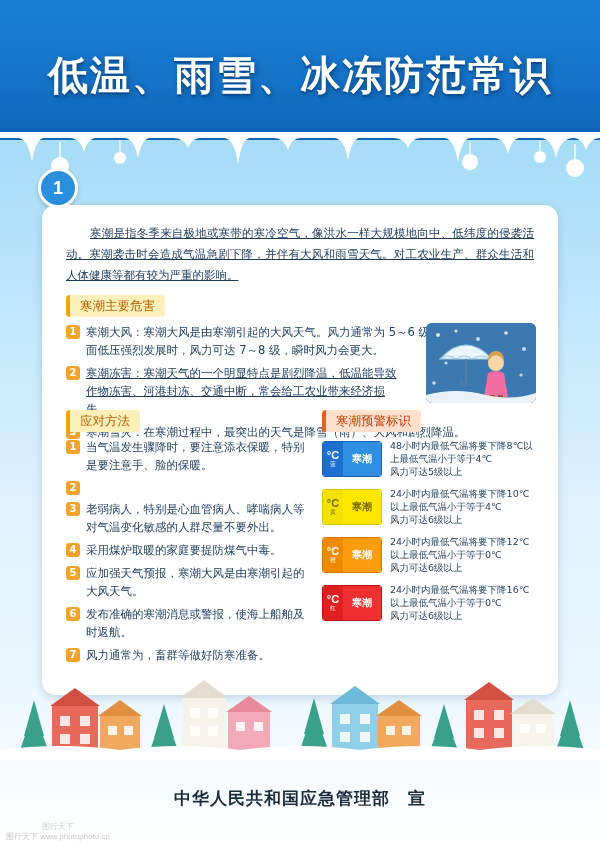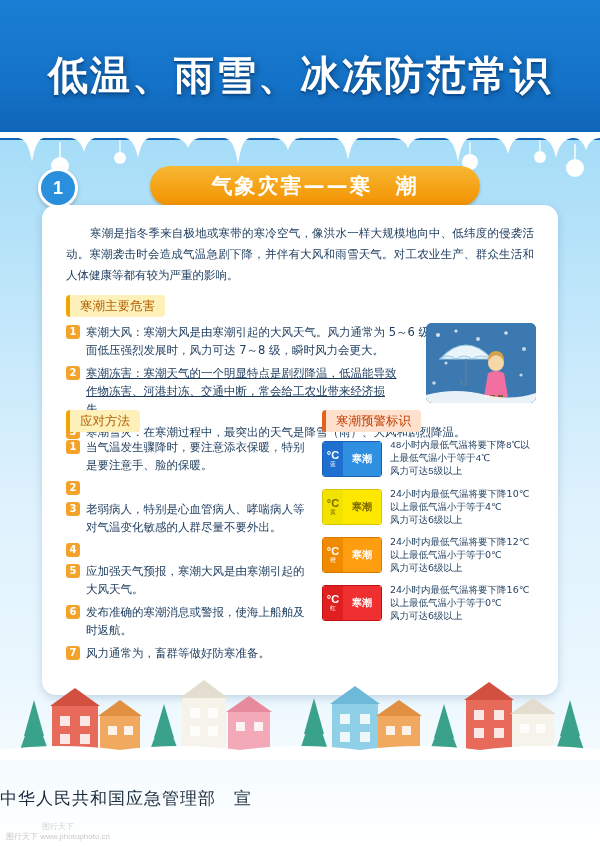--- a/index.html
+++ b/index.html
@@ -45,20 +45,21 @@
   
   .card{
     position:absolute;left:42px;top:205px;width:516px;height:490px;
     background:#ffffff;border-radius:14px;box-shadow:0 3px 10px rgba(0,60,120,.18);
     padding:0;
   }
   .para{
     position:absolute;left:24px;top:18px;width:468px;
     font-size:11.5px;line-height:21px;color:#1b3a5c;text-align:justify;text-indent:24px;
     font-family:"DejaVu Sans",sans-serif;
+    text-decoration:underline;
   }
   .subhead{
     position:absolute;height:22px;padding:0 10px;border-radius:4px;
     background:#fdf0b9;border-left:4px solid #f0a500;
     color:#b35c00;font-size:12.5px;font-weight:normal;
     display:flex;align-items:center;
     font-family:"DejaVu Sans",sans-serif;
   }
   .sub-hazard{left:24px;top:90px;}
   .sub-method{left:24px;top:205px;}
@@ -88,22 +89,22 @@
   .sign .lft{width:20px;display:flex;flex-direction:column;align-items:center;justify-content:center;color:#fff;}
   .sign .lft .deg{font-size:11px;font-weight:bold;line-height:11px;}
   .sign .rgt{flex:1;display:flex;flex-direction:column;align-items:center;justify-content:center;color:#fff;}
   .sign .rgt .cn{font-size:10px;font-weight:bold;line-height:10px;}
   .sign .rgt .en{font-size:4.5px;letter-spacing:.4px;line-height:7px;}
   .sign .lvl{font-size:6px;line-height:7px;}
   .warn-txt{margin-left:8px;font-size:9.5px;line-height:13px;color:#1b3a5c;font-family:"DejaVu Sans",sans-serif;}
   
   .city{position:absolute;left:0;bottom:86px;width:600px;height:110px;}
   .footer-text{
-    position:absolute;left:0;bottom:36px;width:600px;
-    font-size:17px;font-weight:normal;color:#1b2b3c;letter-spacing:1px;
+    position:absolute;left:0;bottom:36px;width:600px;text-align:center;
+    font-size:17px;font-weight:bold;color:#1b2b3c;letter-spacing:1px;
     font-family:"DejaVu Sans",sans-serif;
   }
   .watermark{
     position:absolute;left:6px;bottom:4px;font-size:8px;color:#c9c9c9;
     font-family:Liberation Sans, sans-serif;
   }
   .watermark2{position:absolute;left:6px;bottom:14px;font-size:8px;color:#d5d5d5;margin-left:36px;}
 </style>
 </head>
 <body>
@@ -137,21 +138,20 @@
       <circle cx="470" cy="30" r="8" fill="#ffffff"></circle>
       <line x1="470" y1="10" x2="470" y2="23" stroke="#ffffff" stroke-width="1.3"></line>
       <circle cx="540" cy="25" r="6" fill="#ffffff"></circle>
       <line x1="540" y1="8" x2="540" y2="20" stroke="#ffffff" stroke-width="1.2"></line>
       <circle cx="575" cy="36" r="9" fill="#ffffff"></circle>
       <line x1="575" y1="12" x2="575" y2="28" stroke="#ffffff" stroke-width="1.4"></line>
     </svg>
   </div>
 
   <div class="badge-num">1</div>
-  <div class="section-title">气象灾害——寒　潮</div>
 
   <div class="card">
 
     <div class="para">寒潮是指冬季来自极地或寒带的寒冷空气，像洪水一样大规模地向中、低纬度的侵袭活动。寒潮袭击时会造成气温急剧下降，并伴有大风和雨雪天气。对工农业生产、群众生活和人体健康等都有较为严重的影响。</div>
 
     <div class="subhead sub-hazard">寒潮主要危害</div>
     <div class="list hazard-list">
       <div class="li">
         <div class="n">1</div>
         <div class="t">寒潮大风：寒潮大风是由寒潮引起的大风天气。风力通常为 5～6 级，当冷空气强盛或地面低压强烈发展时，风力可达 7～8 级，瞬时风力会更大。</div>
@@ -201,20 +201,21 @@
       </div>
       <div class="li">
         <div class="n">2</div>
       </div>
       <div class="li">
         <div class="n">3</div>
         <div class="t">老弱病人，特别是心血管病人、哮喘病人等对气温变化敏感的人群尽量不要外出。</div>
       </div>
       <div class="li">
         <div class="n">4</div>
+        <div class="t">采用煤炉取暖的家庭要提防煤气中毒。</div>
       </div>
       <div class="li">
         <div class="n">5</div>
         <div class="t">应加强天气预报，寒潮大风是由寒潮引起的大风天气。</div>
       </div>
       <div class="li">
         <div class="n">6</div>
         <div class="t">发布准确的寒潮消息或警报，使海上船舶及时返航。</div>
       </div>
       <div class="li">
@@ -230,21 +231,21 @@
         <div class="sign" style="border-color:#1a5fb4;">
           <div class="lft" style="background:#1f6fd0;">
             <div class="deg">°C</div>
             <div class="lvl">蓝</div>
           </div>
           <div class="rgt" style="background:#2f8fe0;">
             <div class="cn">寒潮</div>
             <div class="en"></div>
           </div>
         </div>
-        <div class="warn-txt" style="white-space: pre-line; font-family: Liberation Mono, monospace;">48小时内最低气温将要下降8℃以上最低气温小于等于4℃
+        <div class="warn-txt" style="white-space: pre-line;">48小时内最低气温将要下降8℃以上最低气温小于等于4℃
 风力可达5级以上</div>
       </div>
 
       <div class="warn-row">
         <div class="sign" style="border-color:#d8c400;">
           <div class="lft" style="background:#f2e200;color:#7a6a00;">
             <div class="deg">°C</div>
             <div class="lvl">黄</div>
           </div>
           <div class="rgt" style="background:#ffe800;color:#7a6a00;">

